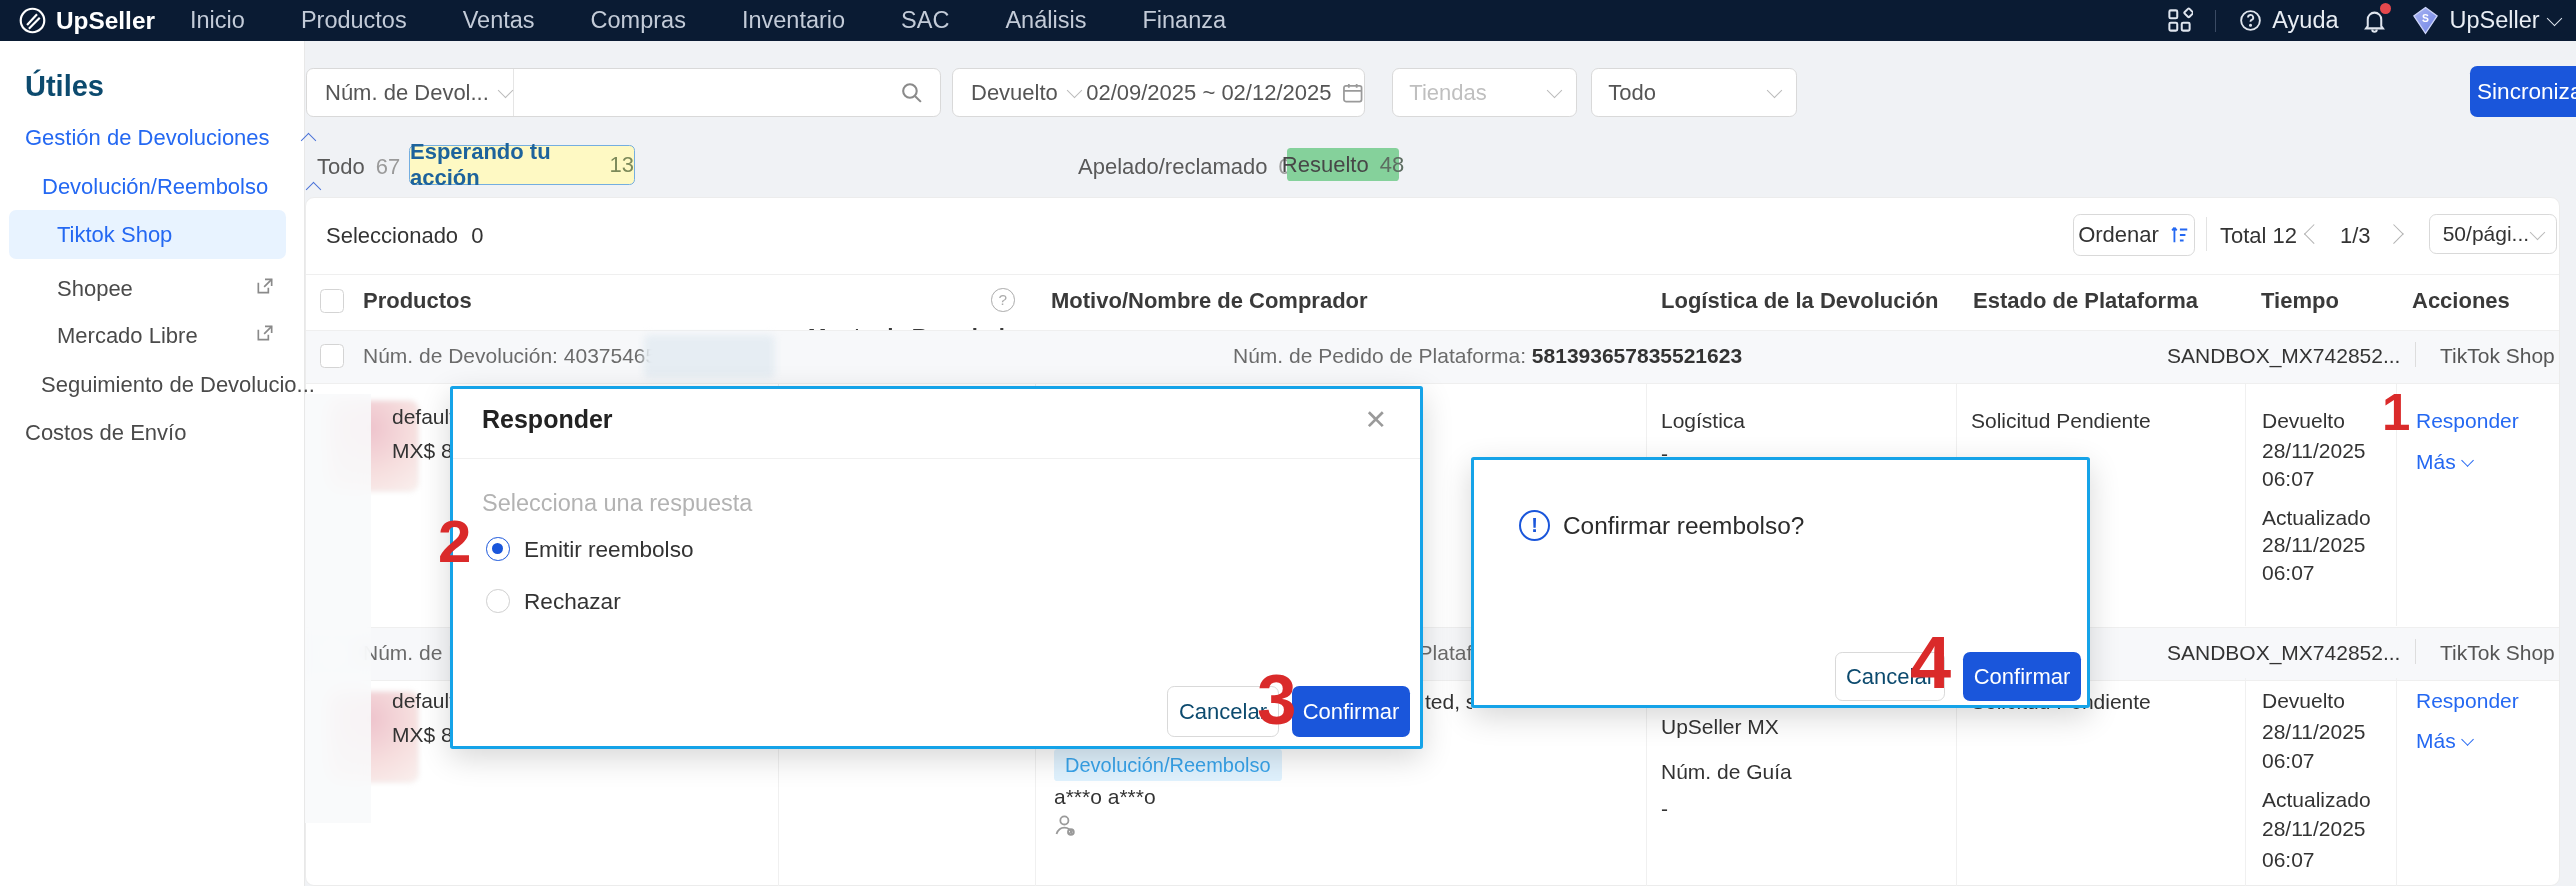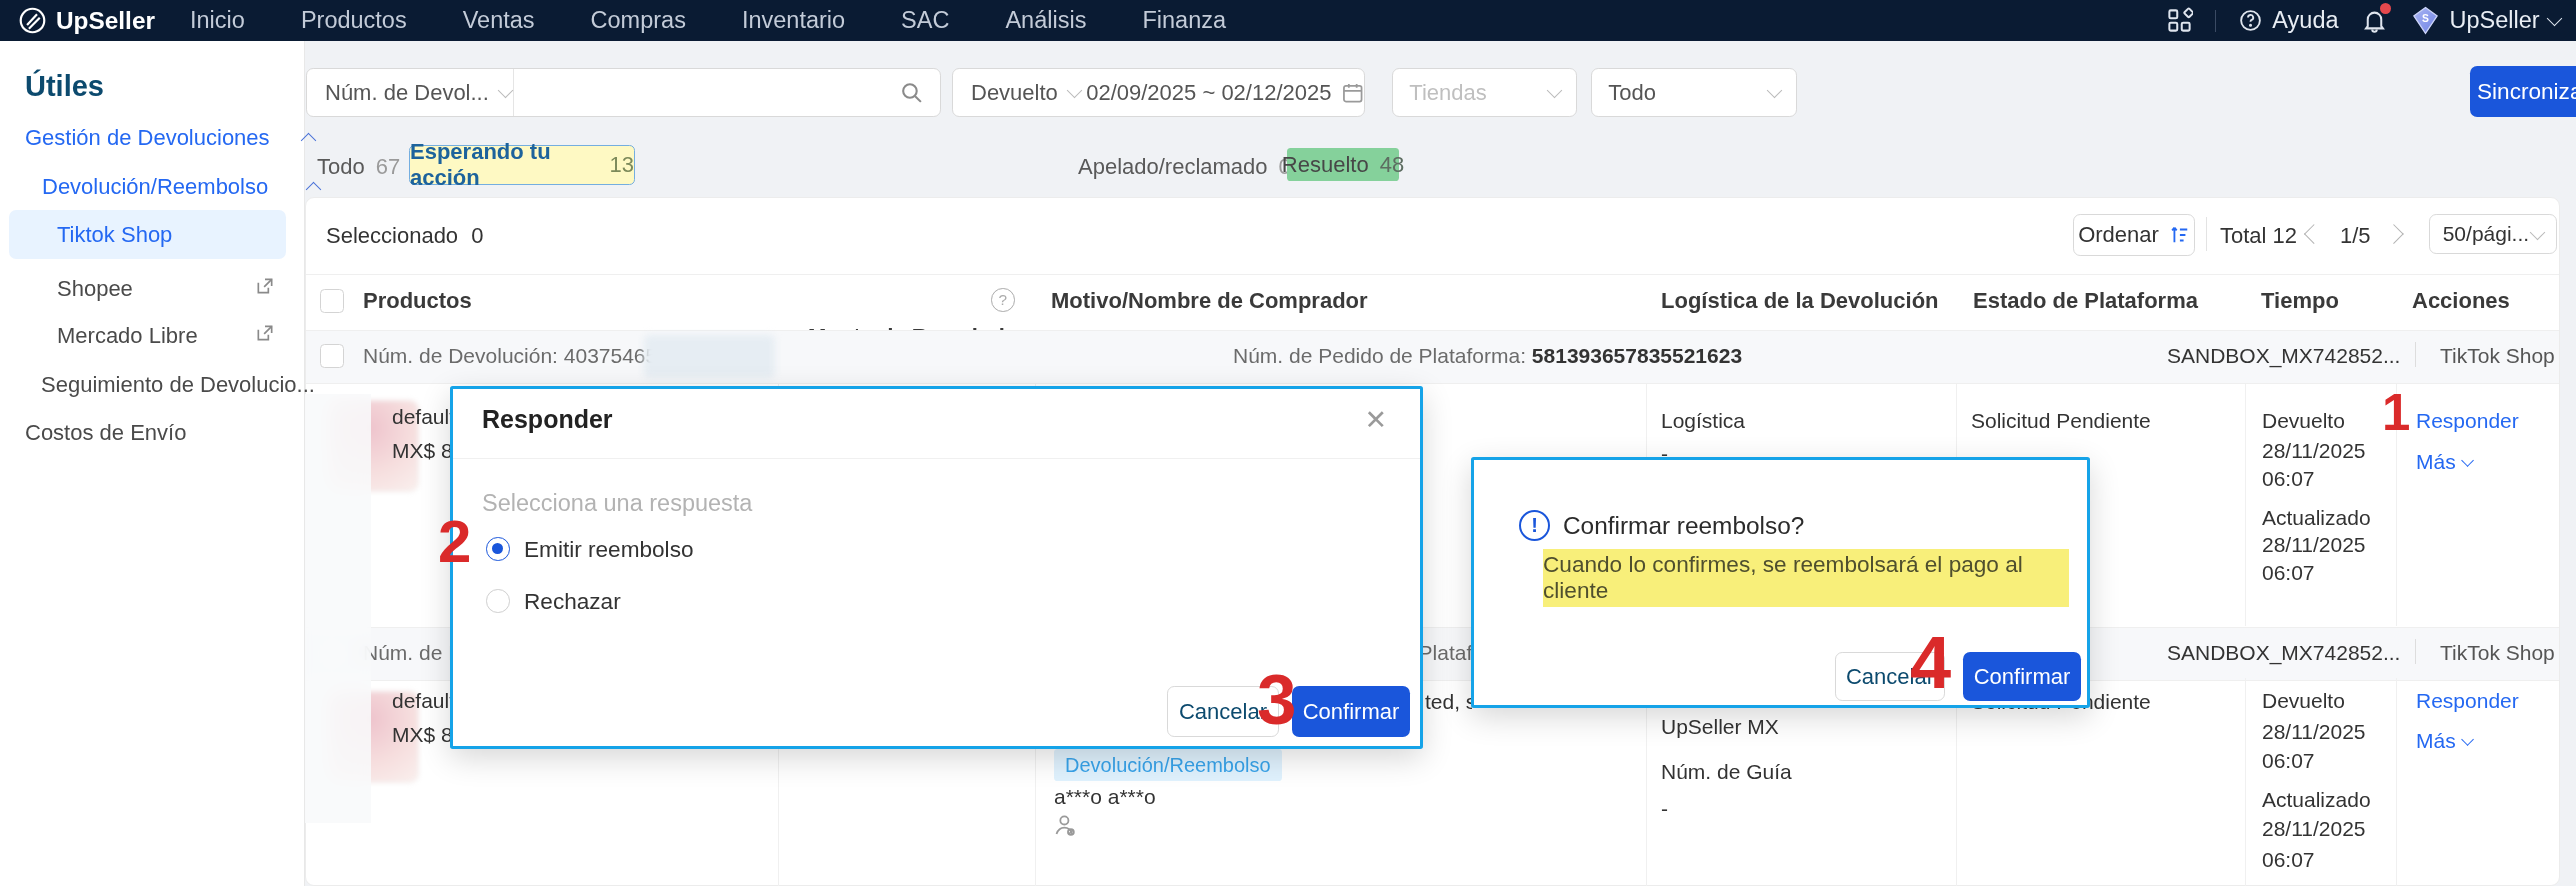--- a/index.html
+++ b/index.html
@@ -252,21 +252,21 @@
     <span style="display:inline-flex;">
       <svg width="22" height="22" viewBox="0 0 24 24" fill="none" stroke="#2468f2" stroke-width="2">
           <path d="M7 4v16M7 4 4.5 7M7 4l2.5 3"></path>
           <path d="M13 6h8M13 12h6M13 18h4"></path>
         </svg>
     </span>
   </div>
   <div class="abs" style="left:2206px;top:217px;width:0.9px;height:34px;background:#e3e3e3;"></div>
   <span class="t gray abs" style="left:2220px;top:223px;font-size:22px;">Total 12</span>
   <span class="abs" style="left:2307px;top:227px;width:12.7px;height:12.7px;border-left:1.8px solid #b3b3b3;border-bottom:1.8px solid #b3b3b3;transform:rotate(45deg);"></span>
-  <span class="t abs" style="left:2340px;top:223px;font-size:22px;">1/5</span>
+  <span class="t abs" style="left:2340px;top:223px;font-size:22px;">1/3</span>
   <span class="abs" style="left:2387px;top:227px;width:12.7px;height:12.7px;border-right:1.8px solid #b3b3b3;border-top:1.8px solid #b3b3b3;transform:rotate(45deg);"></span>
   <div class="abs" style="left:2429px;top:214px;width:128px;height:40px;border:0.9px solid #d9d9d9;border-radius:7.2px;display:flex;align-items:center;justify-content:space-between;padding:0 12.7px;box-sizing:border-box;background:#fff;">
     <span class="t" style="font-size:21px;">50/pági...</span>
     <span class="chev" style="color:#bbb;"></span>
   </div>
 
   <div class="abs" style="left:306px;top:274px;width:2253px;height:56px;border-top:0.9px solid #efefef;border-bottom:0.9px solid #efefef;background:#fff;"></div>
   <span class="checkbox" style="left:320px;top:289px;"></span>
   <span class="th abs" style="left:363px;top:288px;">Productos</span>
   <span class="th abs" style="left:808px;top:288px;margin-top:36px;">Monto de Reembolso</span>
@@ -378,21 +378,20 @@
     <span class="abs" style="left:71px;top:148px;font-size:22.6px;color:#333;">Emitir reembolso</span>
     <span class="radio off" style="left:33px;top:200px;"></span>
     <span class="abs" style="left:71px;top:200px;font-size:22.6px;color:#333;">Rechazar</span>
     <button class="btn-ghost" style="left:714px;top:297px;width:112px;height:51px;font-family:'Liberation Sans',sans-serif;">Cancelar</button>
     <button class="btn-blue" style="left:839px;top:297px;width:118px;height:51px;border:none;font-family:'Liberation Sans',sans-serif;">Confirmar</button>
   </div>
 
   <div class="modal" style="left:1471px;top:457px;width:619px;height:251px;">
     <span class="infoicon" style="left:45px;top:50px;">!</span>
     <span class="abs" style="left:89px;top:52px;font-size:24.4px;color:#2b2b2b;font-weight:500;">Confirmar reembolso?</span>
-    <div class="ywarn abs" style="left:69px;top:89px;width:526px;height:58px;">Cuando lo confirmes, se reembolsará el pago al cliente</div>
     <button class="btn-ghost" style="left:361px;top:192px;width:110px;height:49px;font-family:'Liberation Sans',sans-serif;">Cancelar</button>
     <button class="btn-blue" style="left:489px;top:192px;width:118px;height:49px;border:none;font-family:'Liberation Sans',sans-serif;">Confirmar</button>
   </div>
 
   <span class="anno" style="left:2382px;top:387px;font-size:51px;">1</span>
   <span class="anno" style="left:438px;top:512px;font-size:60px;">2</span>
   <span class="anno" style="left:1257px;top:664px;font-size:71px;">3</span>
   <span class="anno" style="left:1910px;top:626px;font-size:74px;">4</span>
 
 </div>

